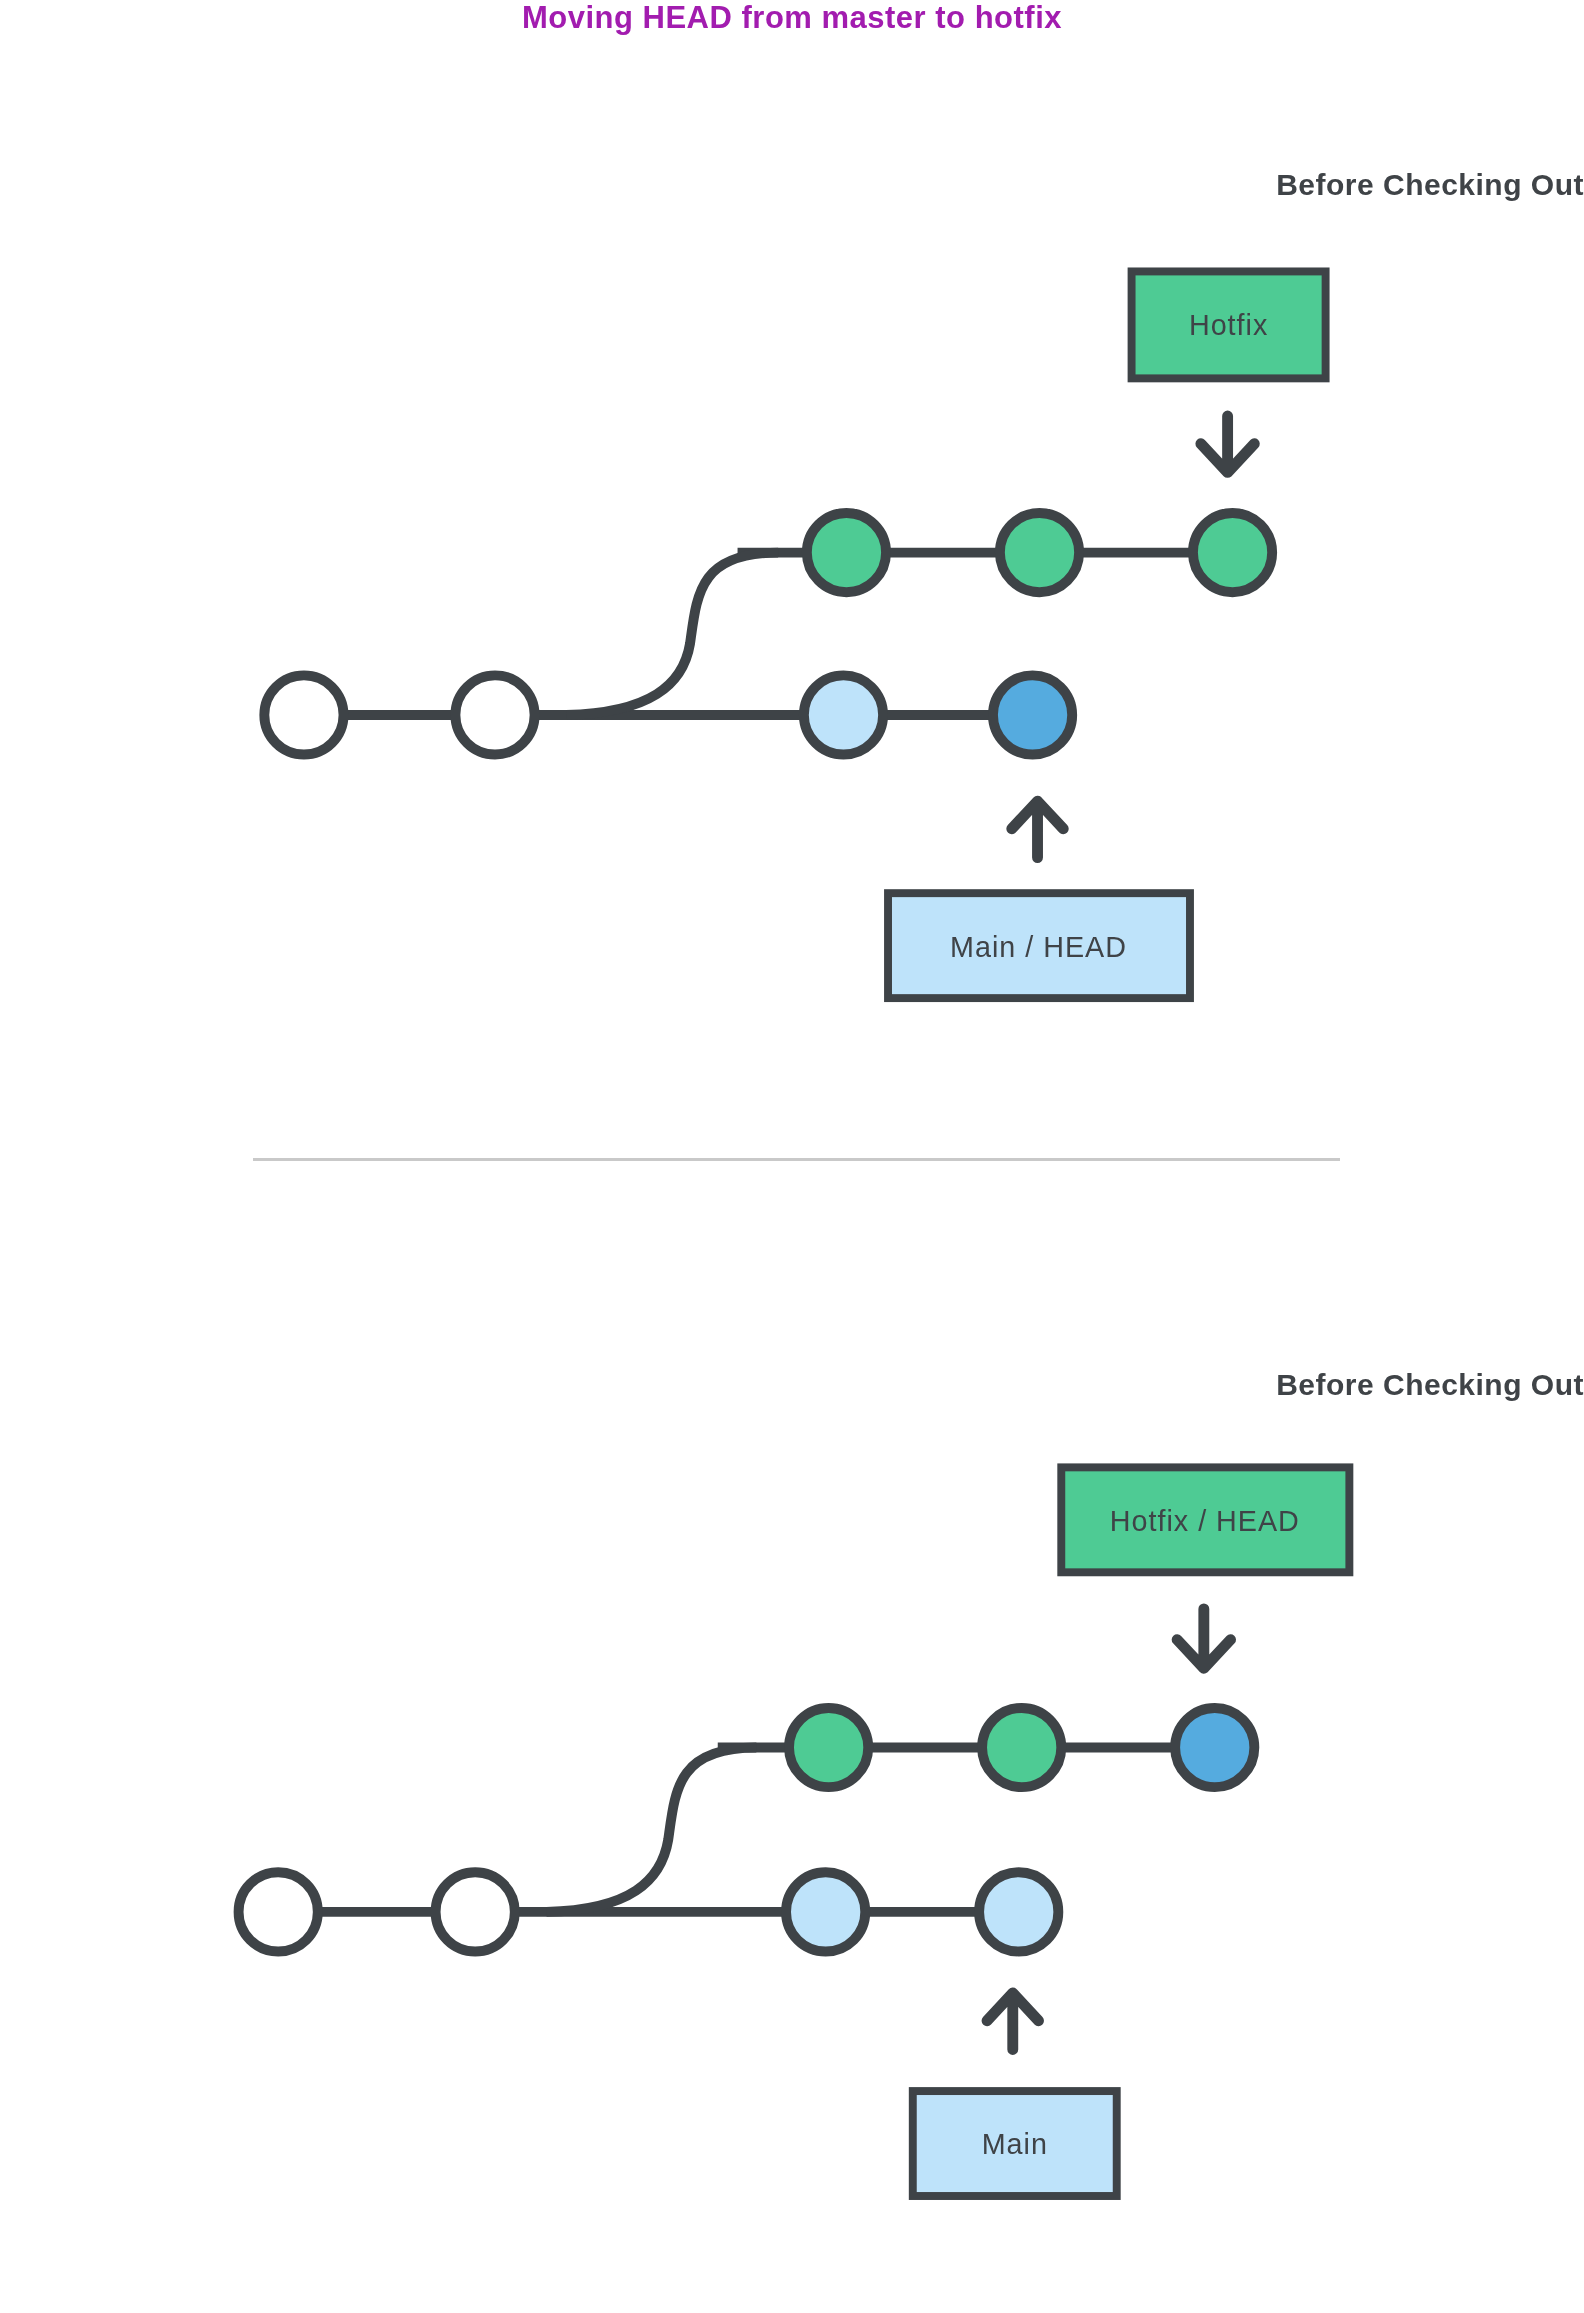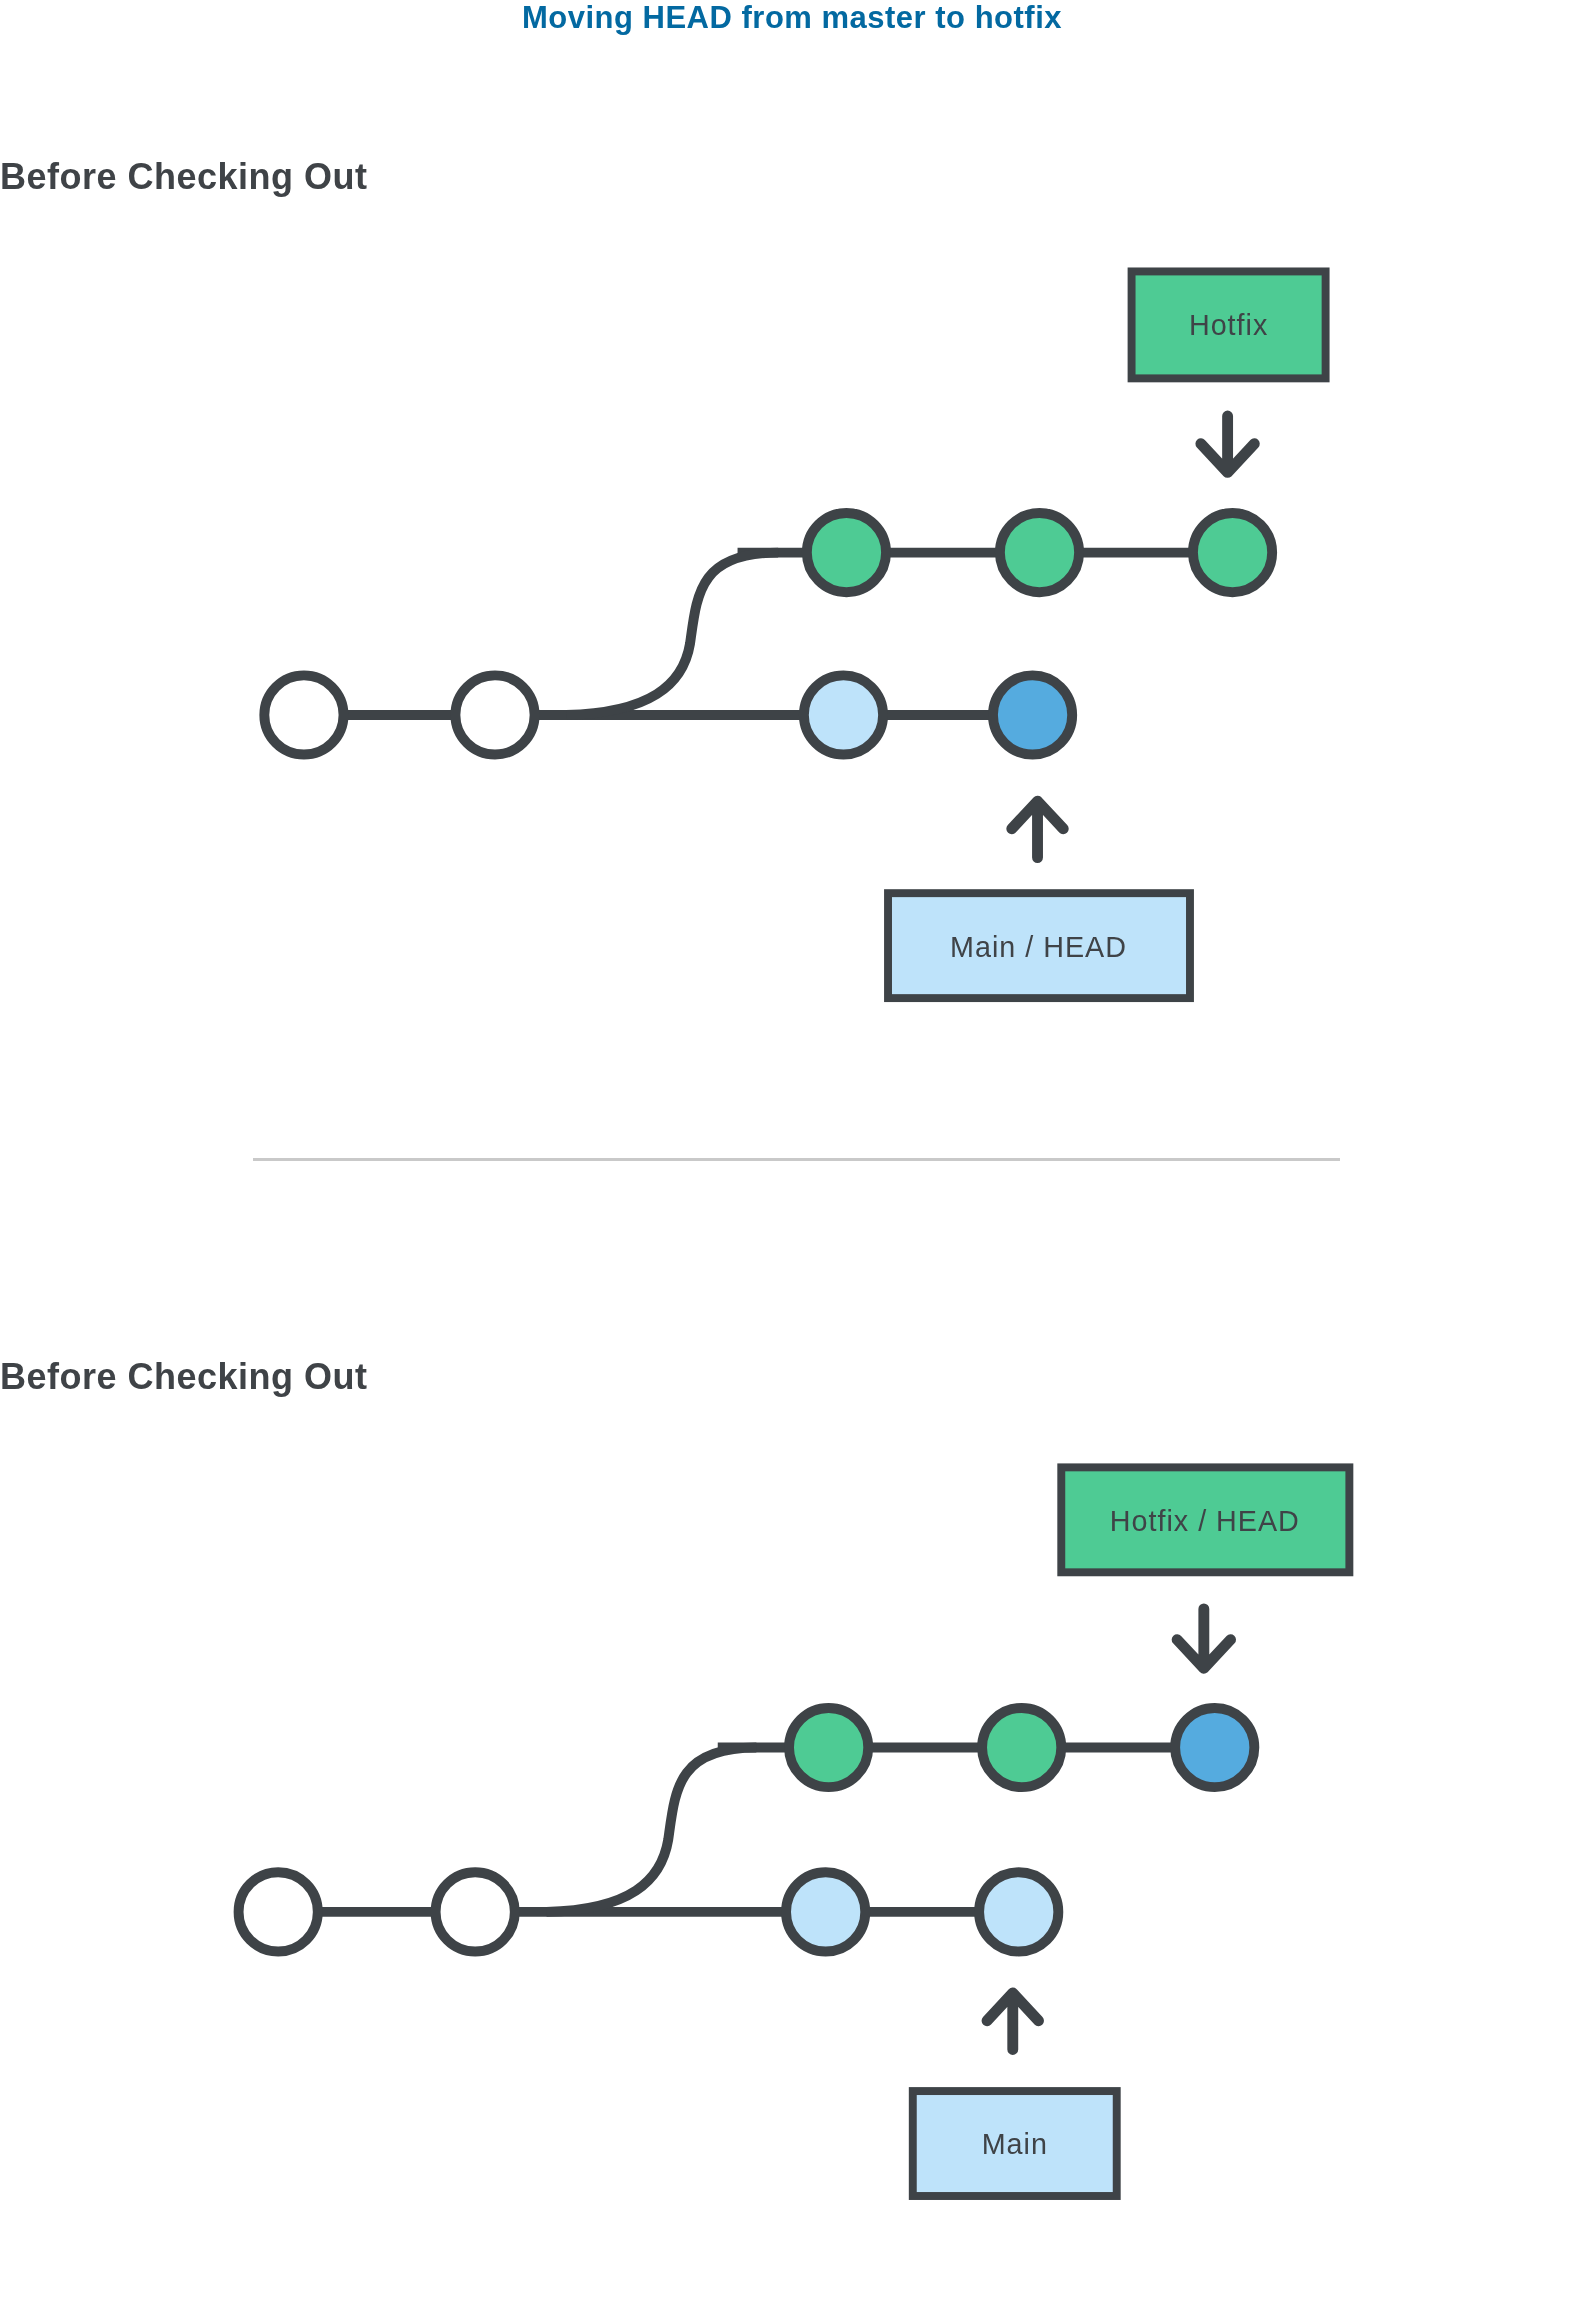--- a/index.html
+++ b/index.html
@@ -17,31 +17,32 @@
   }
   .page-title {
     position: absolute;
     top: 0px;
     left: 0;
     width: 1584px;
     text-align: center;
     font-size: 31px;
     font-weight: 700;
     letter-spacing: 0.5px;
-    color: #0369a1;
+    color: #a21caf;
   }
   .section-heading {
     position: absolute;
     left: 0;
     width: 1584px;
-    text-align: left;
-    font-size: 36px;
+    text-align: right;
+    font-size: 30px;
     font-weight: 700;
     letter-spacing: 0.5px;
     color: #3f4347;
+    margin-top: 12px;
   }
   .heading-before { top: 156px; }
   .heading-after  { top: 1356px; }
   .divider {
     position: absolute;
     top: 1158px;
     left: 253px;
     width: 1087px;
     height: 3px;
     background: #c9c9c9;

